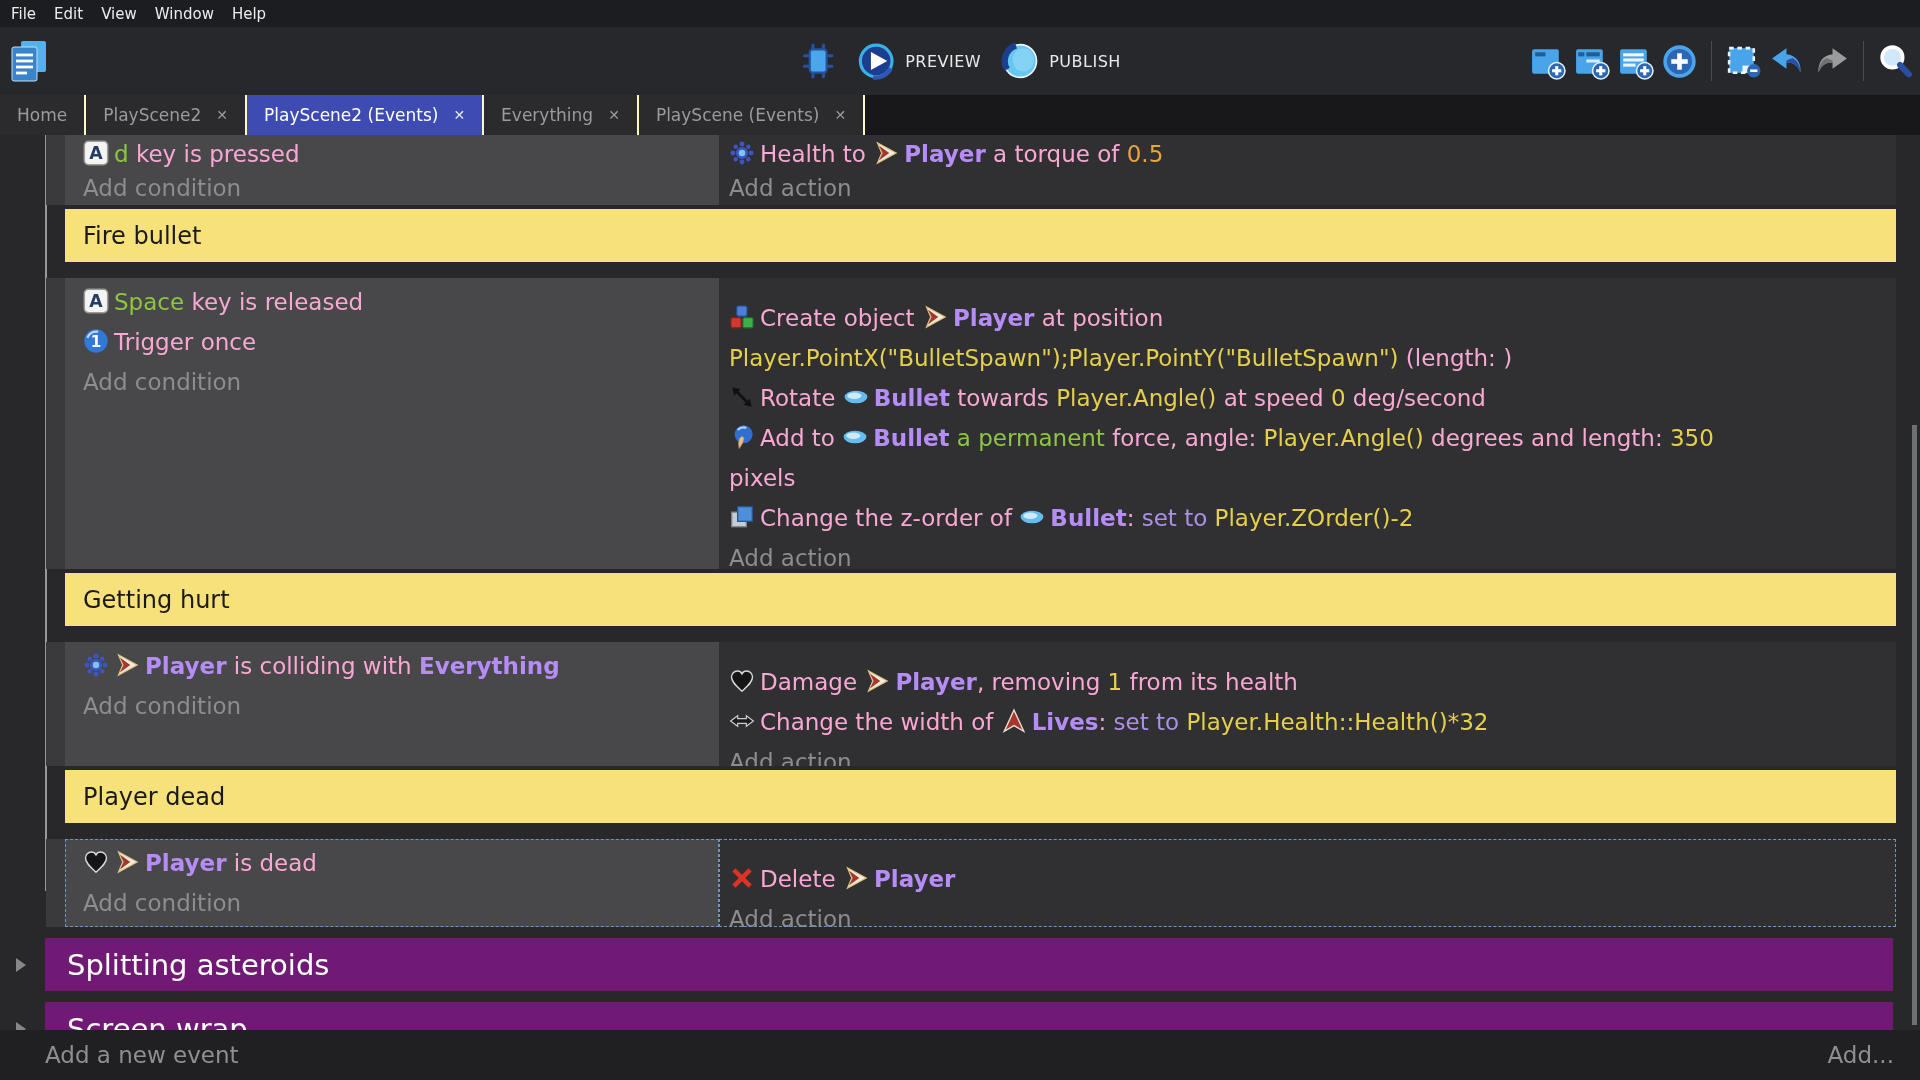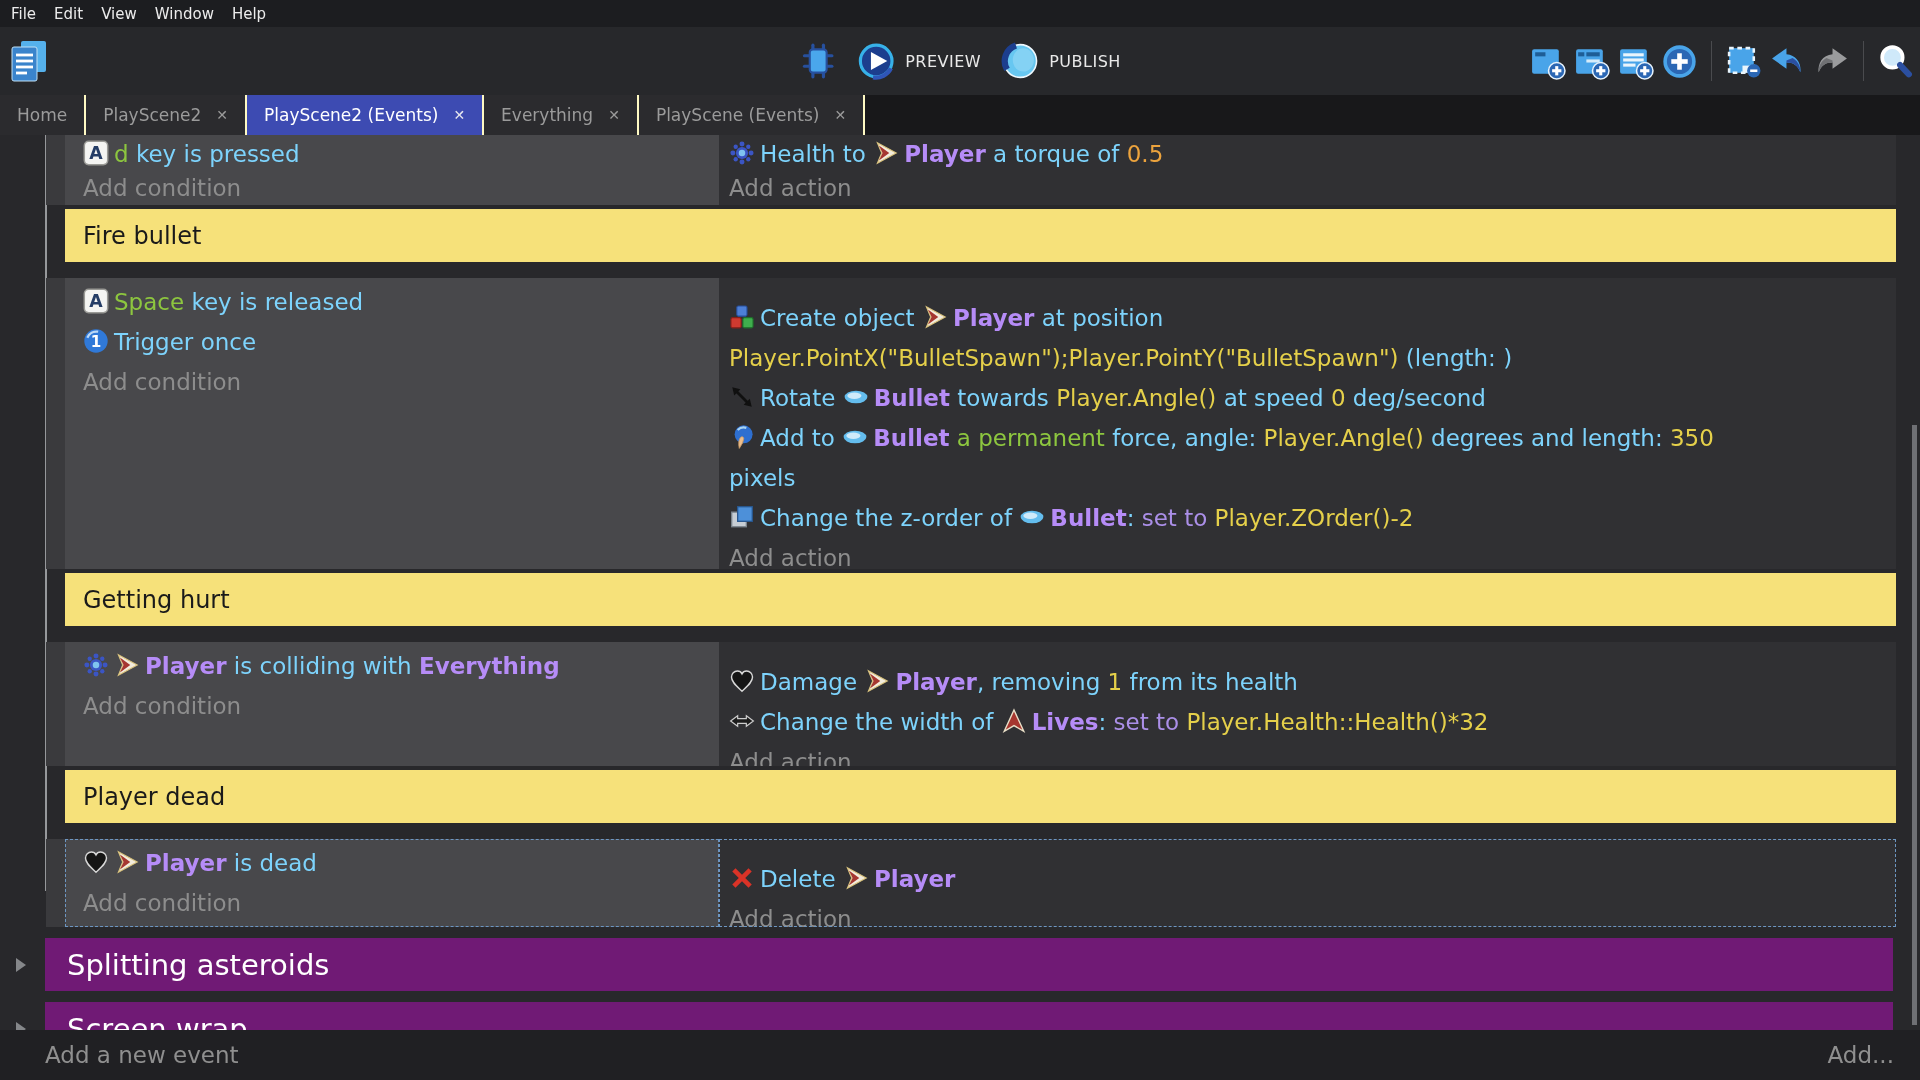--- a/index.html
+++ b/index.html
@@ -47,21 +47,21 @@
   .cond .line,.cond .add{padding-left:18px}
   .act .line,.act .add{padding-left:10px;padding-right:10px}
   .add{color:#8d8d8d}
   .r0{height:70px}
   .r0 .line,.r0 .add{line-height:34px}
   .r0 .cond,.r0 .act{padding-top:2px}
   .r2{height:291px}.r4{height:124px}.r6{height:88px}
 
   .ei{display:inline-block;width:26px;height:26px;vertical-align:-4px;margin-right:5px}
   .ei svg{width:100%;height:100%;display:block}
-  .seg-p{color:#7dd3fc}
+  .seg-p{color:#f9a8d4}
   .seg-g{color:#8dc63f}
   .seg-ob{color:#b68cf7;font-weight:bold}
   .seg-y{color:#e5d04a}
   .seg-o{color:#eca33d}
   .seg-kw{color:#ab8fe8}
 
   .row.comment{margin:4px 24px 16px 65px;height:53px;background:#f6e17a;display:flex;
     align-items:center;padding-left:18px;cursor:text}
   .comment-text{color:#1a1a1a;font-size:24px}
 

